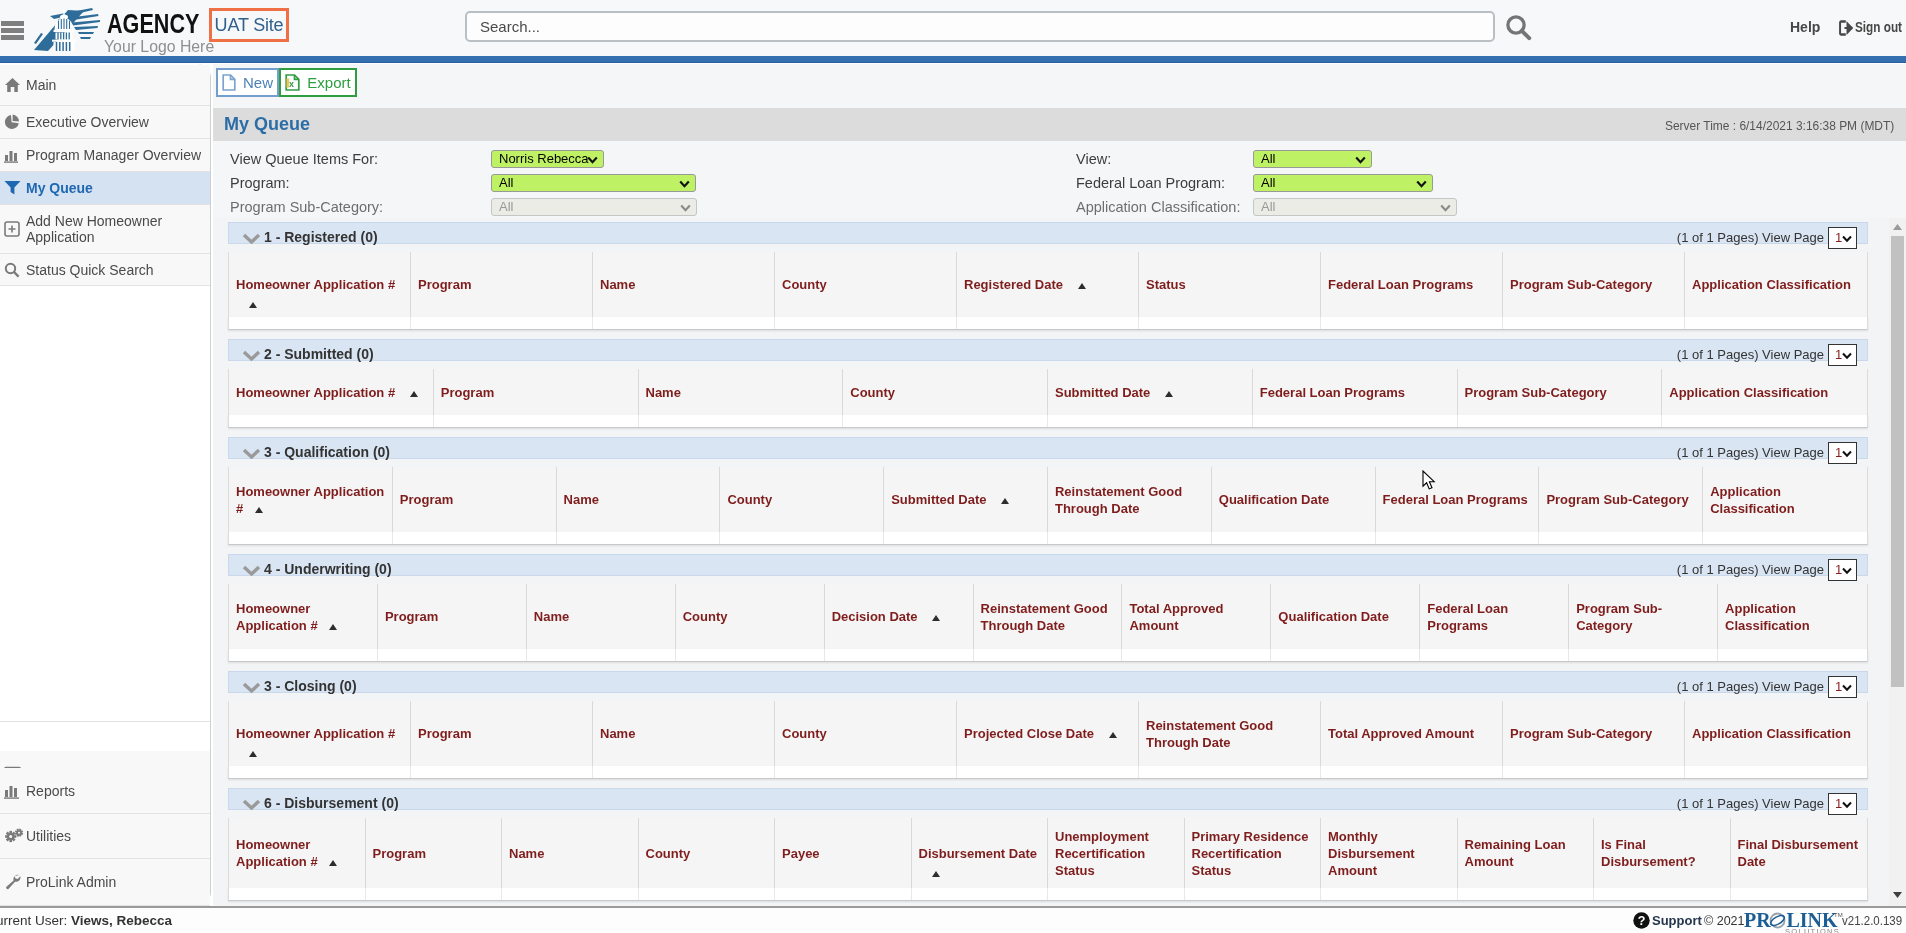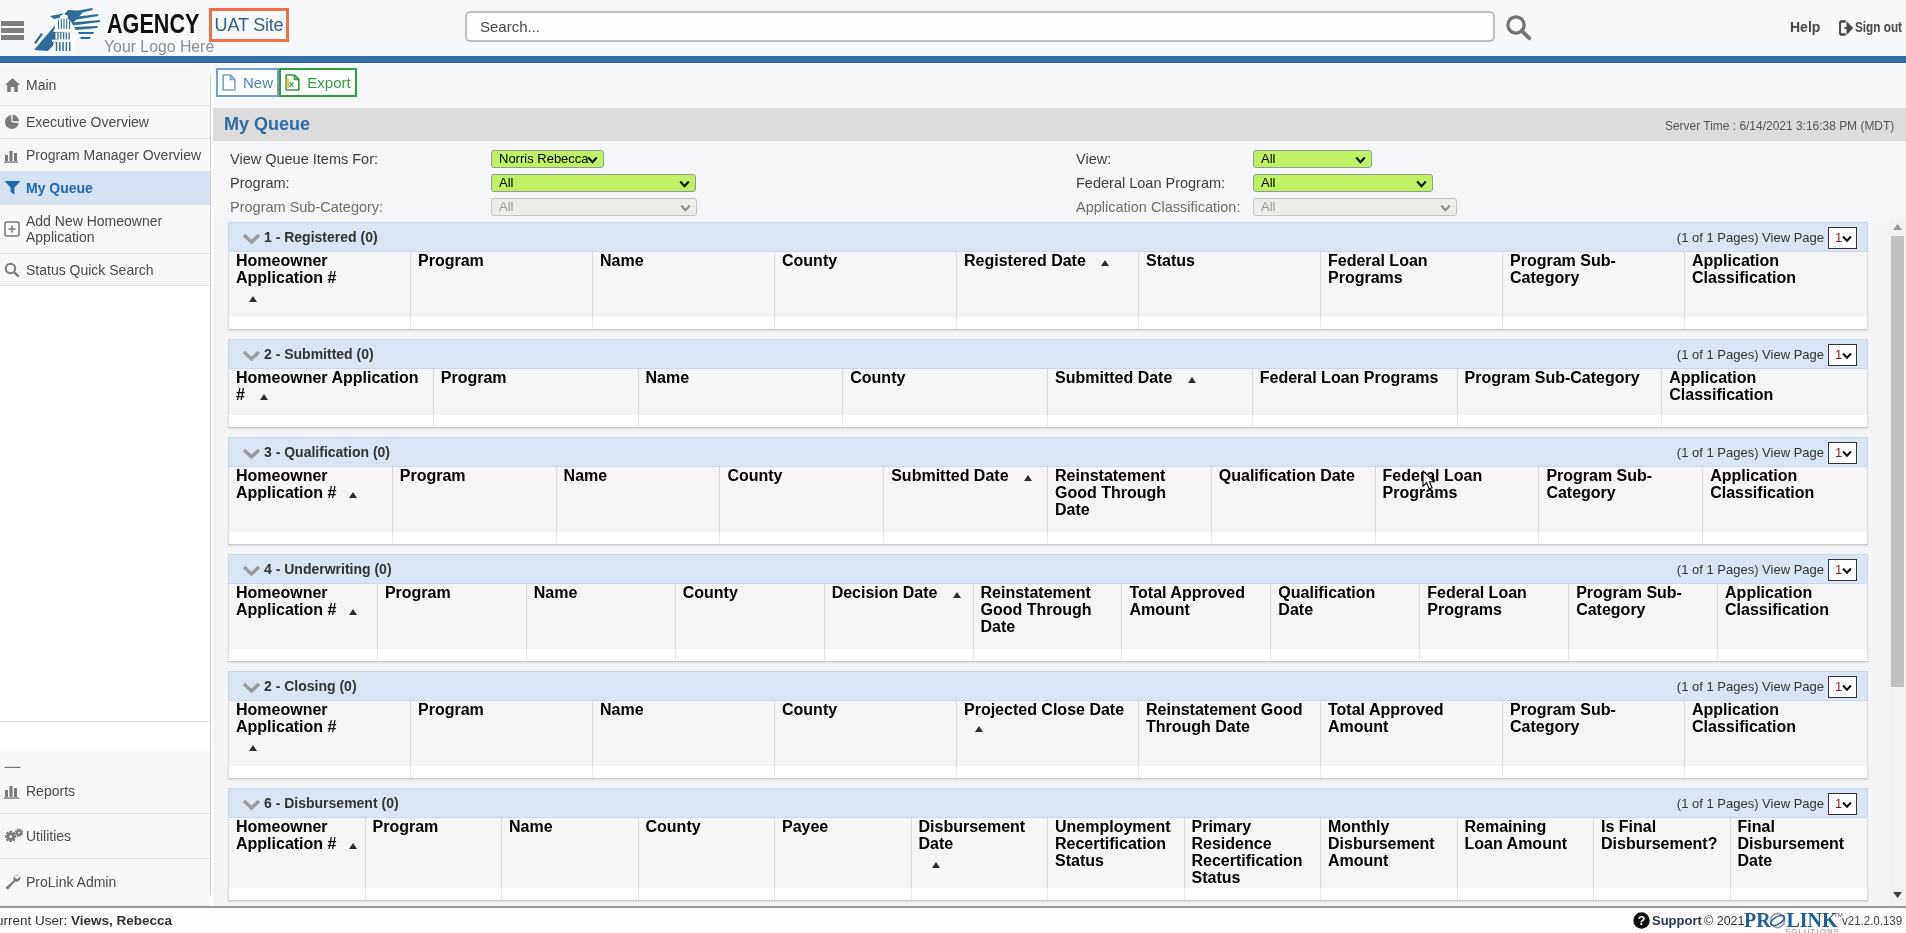--- a/index.html
+++ b/index.html
@@ -34,26 +34,26 @@
 #servertime { position:absolute; right:12px; top:10px; font-size:13px; color:#555; transform:scaleX(0.92); transform-origin:right top; }
 #filters { position:absolute; left:213px; top:141px; width:1693px; height:77px; background:#f5f6f7; }
 .flabel { position:absolute; font-size:14.5px; color:#3d3d3d; }
 .fsel { position:absolute; height:18px; background:#bef264; border:1px solid #999; border-radius:3px; font-size:13px; color:#000; line-height:16px; padding-left:7px; }
 .fsel.dis { background:#ecece6; border-color:#c5c5c5; color:#999; }
 .fsel svg { position:absolute; right:5px; top:5px; }
 
 
 #secarea { position:absolute; left:213px; top:218px; width:1693px; height:688px; background:#f3f4f6; }
 .sec { position:absolute; left:15px; width:1640px; }
-.sechdr { position:absolute; left:0; top:0; width:1640px; height:30px; background:#d9e5f2; border:1px solid #c9d8ea; }
+.sechdr { position:absolute; left:0; top:0; width:1640px; height:22px; background:#d9e5f2; border:1px solid #c9d8ea; }
 .sechdr .ttl { position:absolute; left:35px; top:6px; font-size:14px; font-weight:bold; color:#333; }
 .sechdr .pages { position:absolute; right:43px; top:7px; font-size:13px; color:#333; }
 .psel { position:absolute; right:10px; top:4px; width:29px; height:22px; background:#fff; border:1px solid #333; font-size:13px; color:#8b1d1d; line-height:20px; padding-left:6px; }
 .thead { position:absolute; left:0; width:1640px; background:#f5f5f5; border-left:1px solid #dcdcdc; border-right:1px solid #dcdcdc; display:flex; }
-.th { border-right:1px solid #d9d9d9; font-size:16px; font-weight:bold; color:#000000; padding:0 7px; display:flex; flex-direction:column; line-height:17px; }
+.th { border-right:1px solid #d9d9d9; font-size:13px; font-weight:bold; color:#7f1d1d; padding:0 7px; display:flex; flex-direction:column; justify-content:center; line-height:17px; }
 .th:last-child { border-right:none; }
 .erow { position:absolute; left:0; width:1640px; height:13px; background:#fff; border-left:1px solid #dcdcdc; border-right:1px solid #dcdcdc; border-bottom:1px solid #c9c9c9; box-shadow:0 1px 2px rgba(0,0,0,0.10); display:flex; }
 .ecell { border-right:1px solid #e8e8e8; height:100%; }
 .ecell:last-child { border-right:none; }
 .tri-up { display:inline-block; width:0; height:0; border-left:4.5px solid transparent; border-right:4.5px solid transparent; border-bottom:6.5px solid #2d2d2d; }
 .ai { margin-left:11px; }
 .a2 { display:block; height:0; }
 .a2 .tri-up { margin-left:13px; position:relative; top:2px; }
 #maglass { position:absolute; left:1504px; top:13px; }
 #soicon { position:absolute; left:-19px; top:1px; }
@@ -479,21 +479,21 @@
         <div class="ecell" style="width:148.9090909090909px"></div>
         <div class="ecell" style="width:148.9090909090909px"></div>
         <div class="ecell" style="width:148.9090909090909px"></div>
       </div>
   </div>
   <div class="sec" style="top:453px">
    <div class="sechdr">
         <svg style="position:absolute;left:13px;top:10px" width="19" height="12" viewBox="0 0 19 12">
           <path d="M2 2 L9.5 9 L17 2" fill="none" stroke="#9a9a9a" stroke-width="3.4"></path>
         </svg>
-        <div class="ttl">2 - Closing (0)</div>
+        <div class="ttl">3 - Closing (0)</div>
         <div class="pages">(1 of 1 Pages) View Page</div>
         <div class="psel">1<svg style="position:absolute;right:4px;top:7px" width="10" height="8" viewBox="0 0 10 8">
             <path d="M1 1.5 L5 5.8 L9 1.5" fill="none" stroke="#111" stroke-width="2"></path>
           </svg></div>
       </div>
    <div class="thead" style="top:30px;height:65px">
         <div class="th" style="width:182.0px">
           <span>Homeowner Application #<span class="a2"><span class="tri-up"></span></span></span>
         </div>
         <div class="th" style="width:182.0px">

